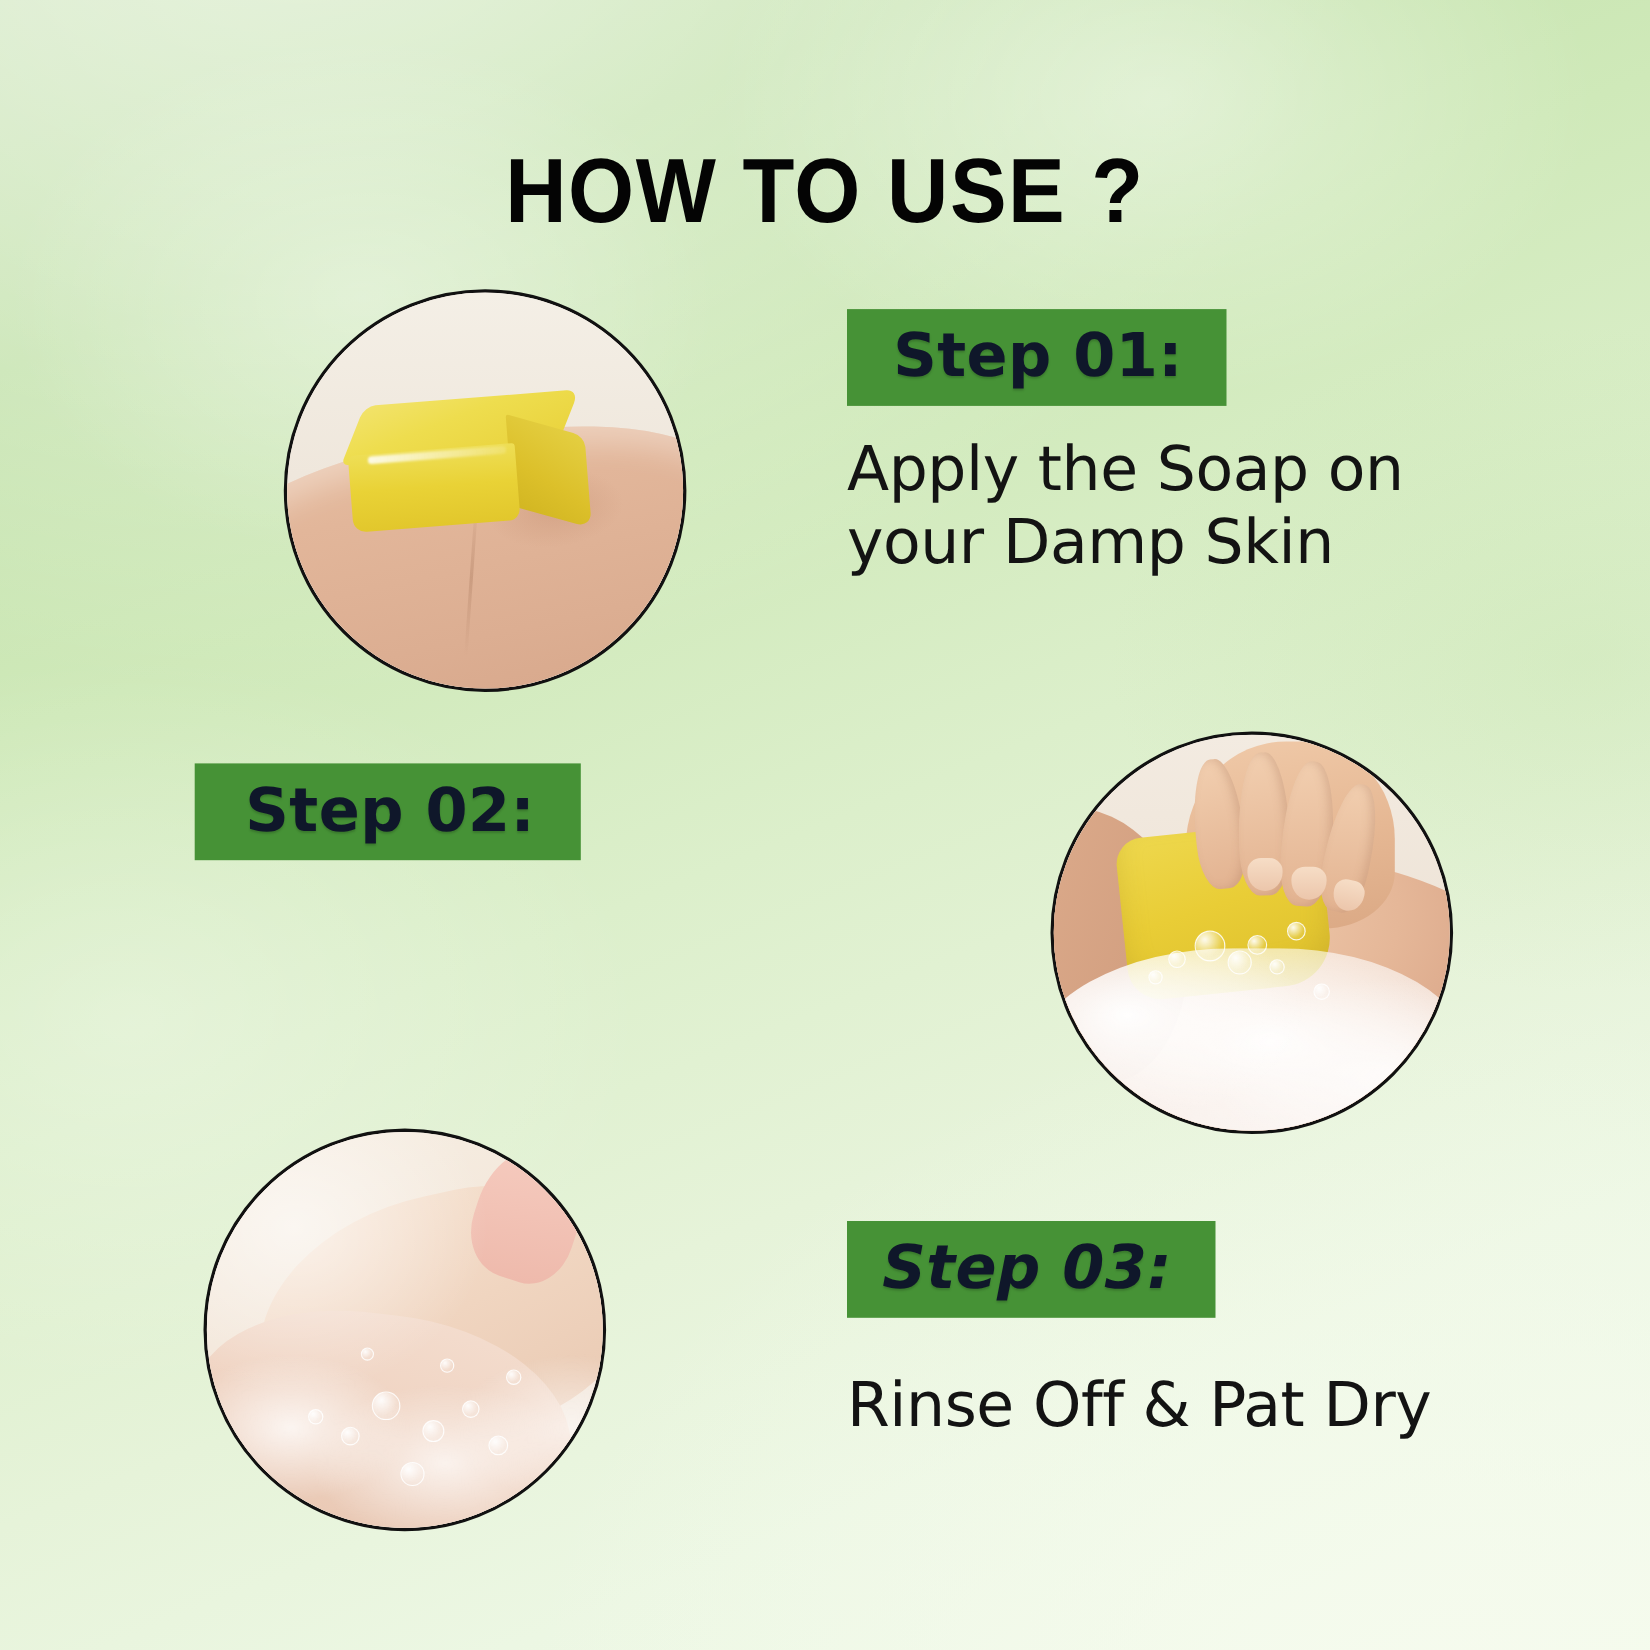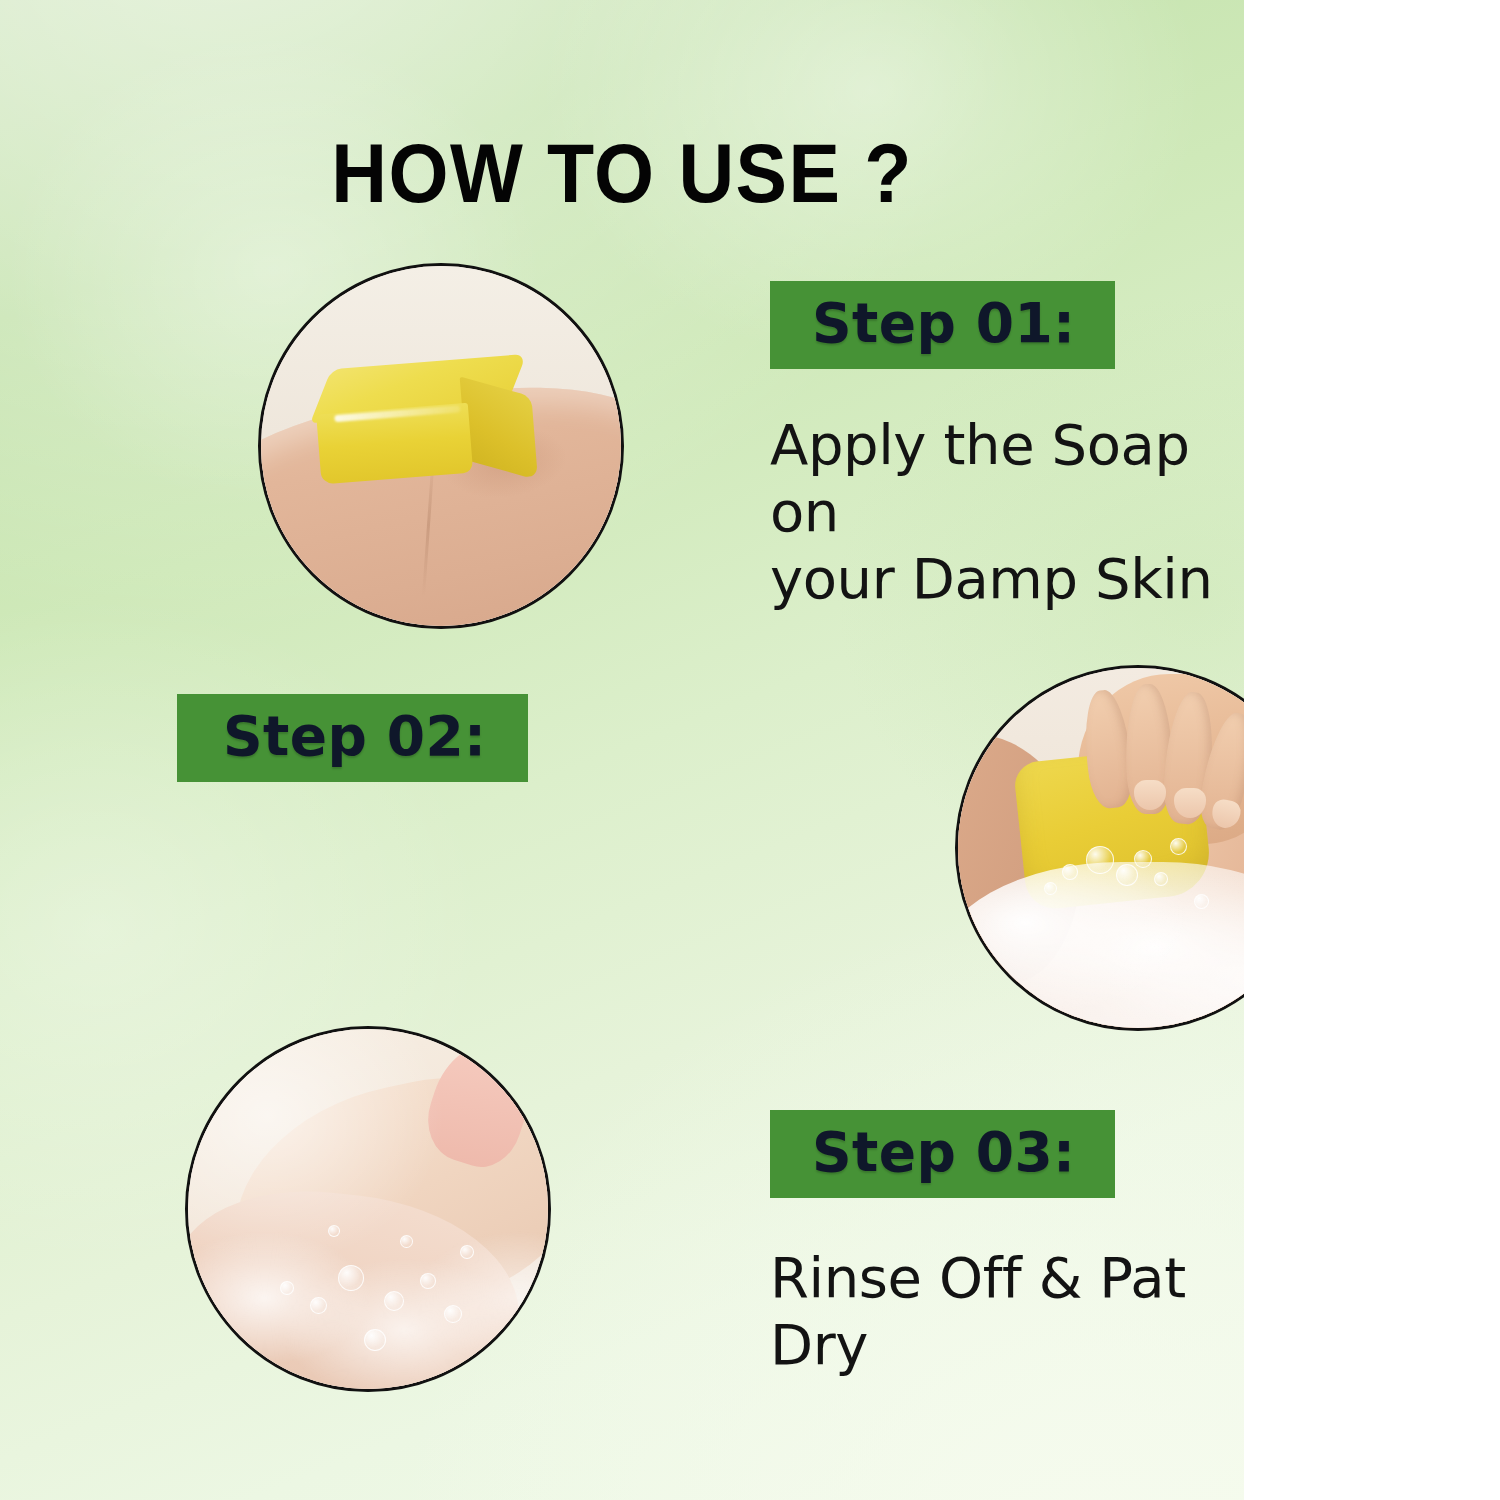--- a/index.html
+++ b/index.html
@@ -3,21 +3,21 @@
 <meta charset="utf-8">
 <style>
   html,body{margin:0;padding:0;}
   body{
     width:1500px;height:1500px;overflow:hidden;
     font-family:"DejaVu Sans", sans-serif;
   }
 
   #poster{
     position:relative;
-    width:1244px;height:1500px;
+    width:1500px;height:1500px;
     background:
       radial-gradient(120% 95% at 18% -10%, rgba(255,255,255,.55) 0%, rgba(255,255,255,0) 55%),
       radial-gradient(95% 80% at 88% 108%, #f6fbee 0%, rgba(246,251,238,0) 60%),
       linear-gradient(158deg,
          #cfe6bd 0%,
          #c5e3ae 16%,
          #cfe9b9 32%,
          #dcefcb 50%,
          #e6f3d9 66%,
          #ecf7e3 80%,
@@ -205,36 +205,36 @@
     color:#0f172a;
     font-family:"DejaVu Sans", sans-serif;
     font-weight:700;
     font-size:55px;
     line-height:1;
     padding:15px 34px 18px 34px;
     letter-spacing:.4px;
     text-shadow:0 2px 2px rgba(0,0,0,.18);
   }
   .desc{
-    margin-top:42px;
+    margin-top:24px;
     font-family:"DejaVu Sans", sans-serif;
     font-weight:400;
     font-size:56px;
     line-height:1.20;
     color:#131313;
     letter-spacing:-.4px;
     white-space:pre-line;
   }
 
   #step-1{left:770px;top:281px;}
   #step-1 .badge{padding-left:42px;padding-right:40px;}
   #step-2{left:177px;top:694px;}
   #step-2 .badge{padding-left:46px;padding-right:42px;}
   #step-3{left:770px;top:1110px;}
-  #step-3 .badge{padding-left:42px;padding-right:40px;}
+  #step-3 .badge{padding-left:32px;padding-right:40px;font-style:italic;}
   #step-3 .desc{margin-top:46px;}
 </style>
 </head>
 <body>
 
 <div id="poster">
 
   <div id="title">HOW TO USE ?</div>
 
   <div class="photo" id="photo-1">

